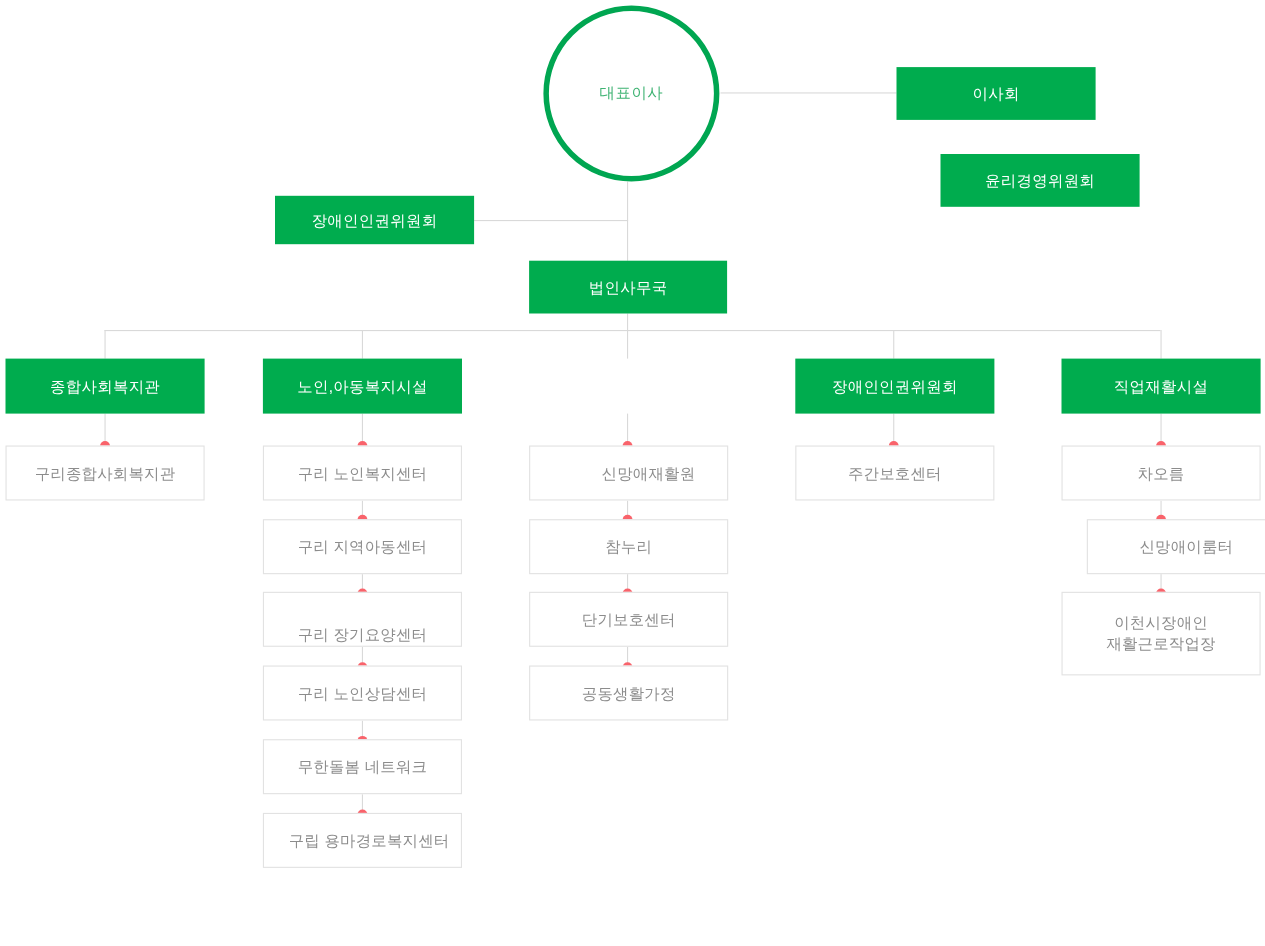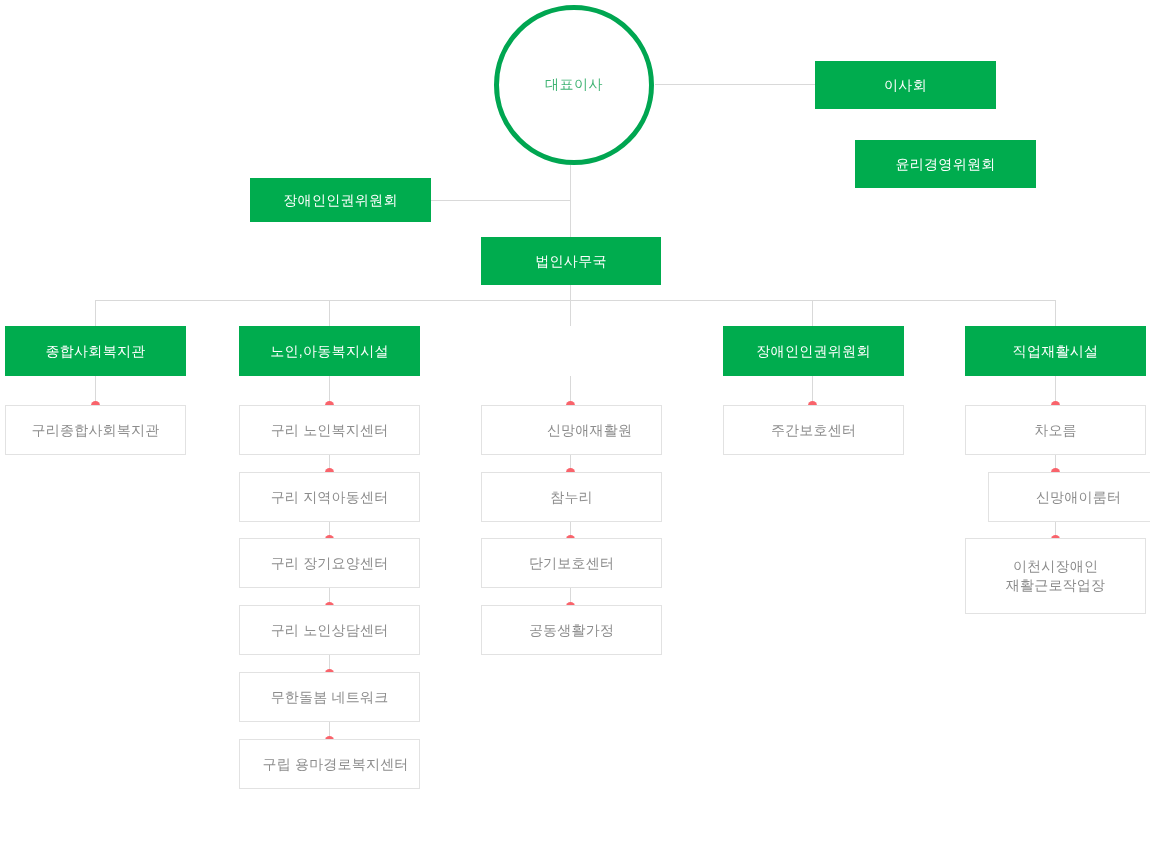--- a/index.html
+++ b/index.html
@@ -183,21 +183,21 @@
   <div class="lbox" style="left:5px; top:405px; width:181px; height:50px;">
     <span>구리종합사회복지관</span>
   </div>
 
   <div class="lbox" style="left:239px; top:405px; width:181px; height:50px;">
     <span>구리 노인복지센터</span>
   </div>
   <div class="lbox" style="left:239px; top:472px; width:181px; height:50px;">
     <span>구리 지역아동센터</span>
   </div>
-  <div class="lbox" style="left:239px; top:538px; width:181px; height:50px;">
+  <div class="lbox" style="left:239px; top:538px; width:181px; height:50px;align-items:flex-end;">
     <span>구리 장기요양센터</span>
   </div>
   <div class="lbox" style="left:239px; top:605px; width:181px; height:50px;">
     <span>구리 노인상담센터</span>
   </div>
   <div class="lbox" style="left:239px; top:672px; width:181px; height:50px;">
     <span>무한돌봄 네트워크</span>
   </div>
   <div class="lbox" style="left:239px; top:739px; width:181px; height:50px;padding-left:12px;">
     <span>구립 용마경로복지센터</span>

